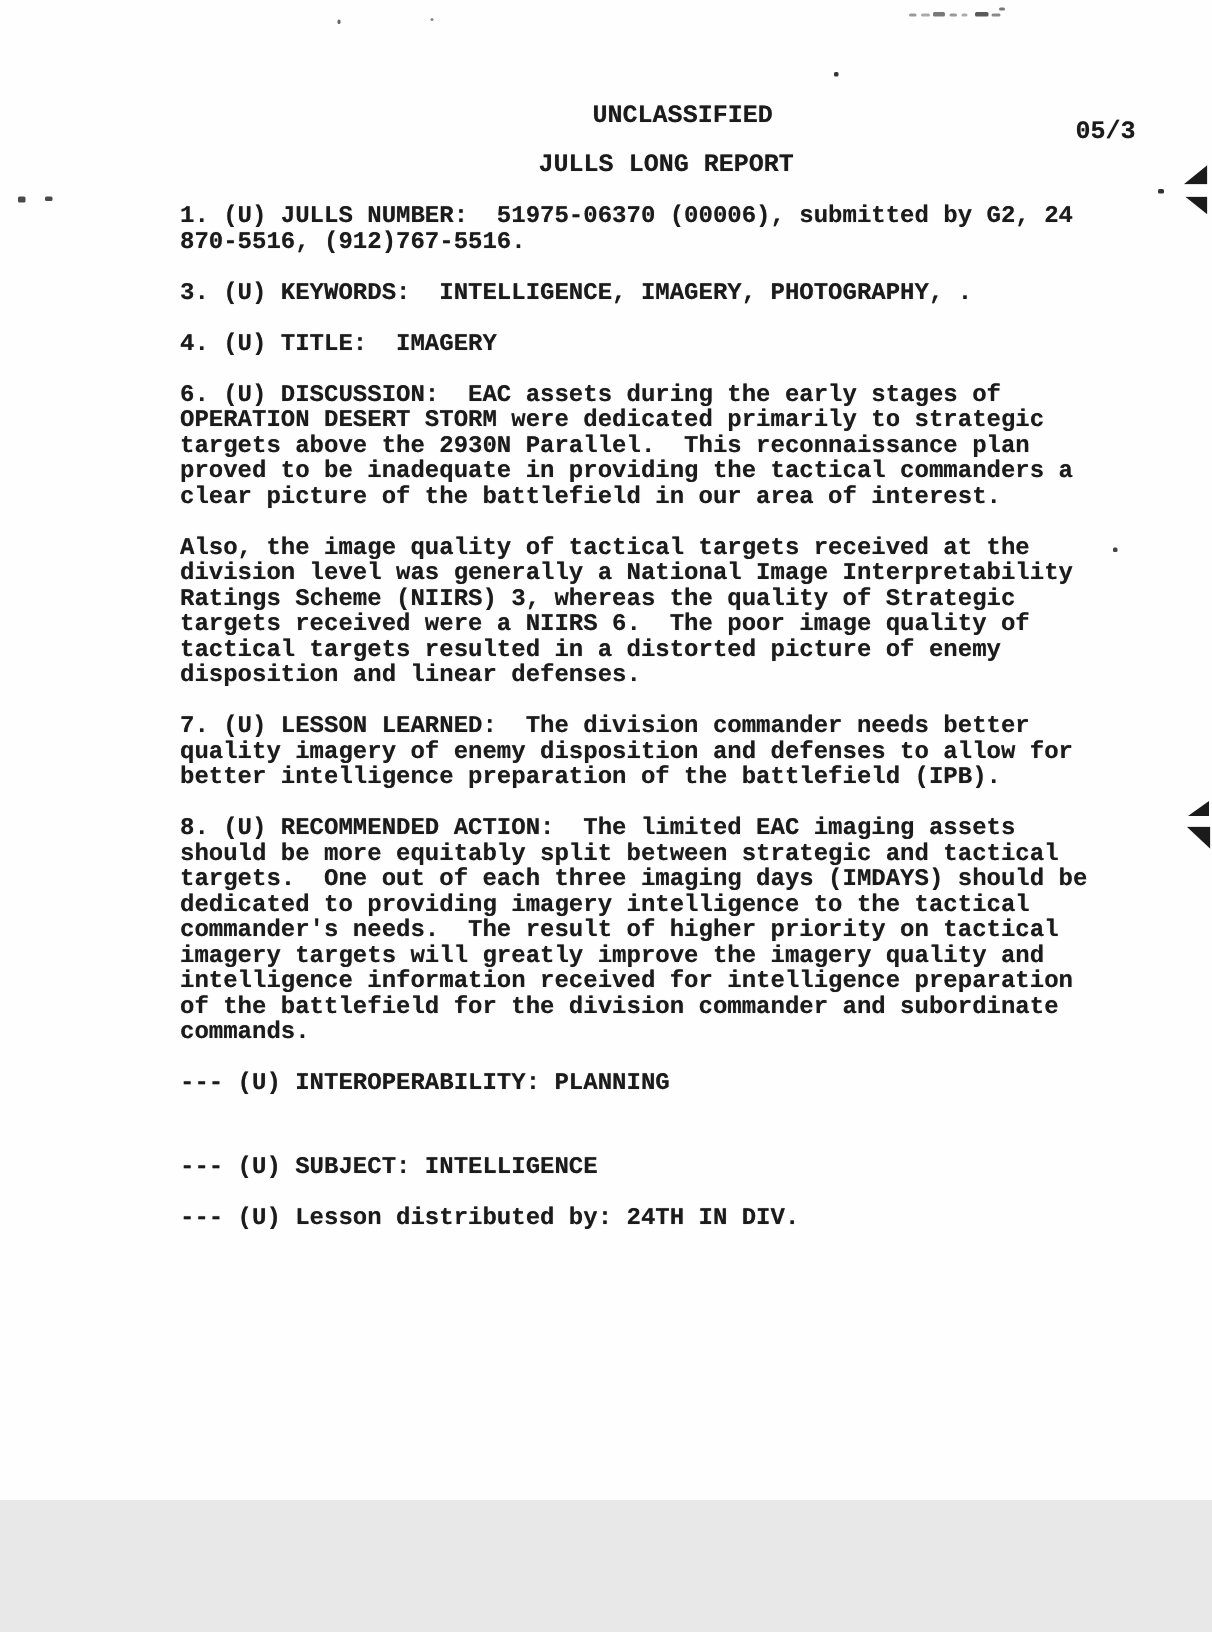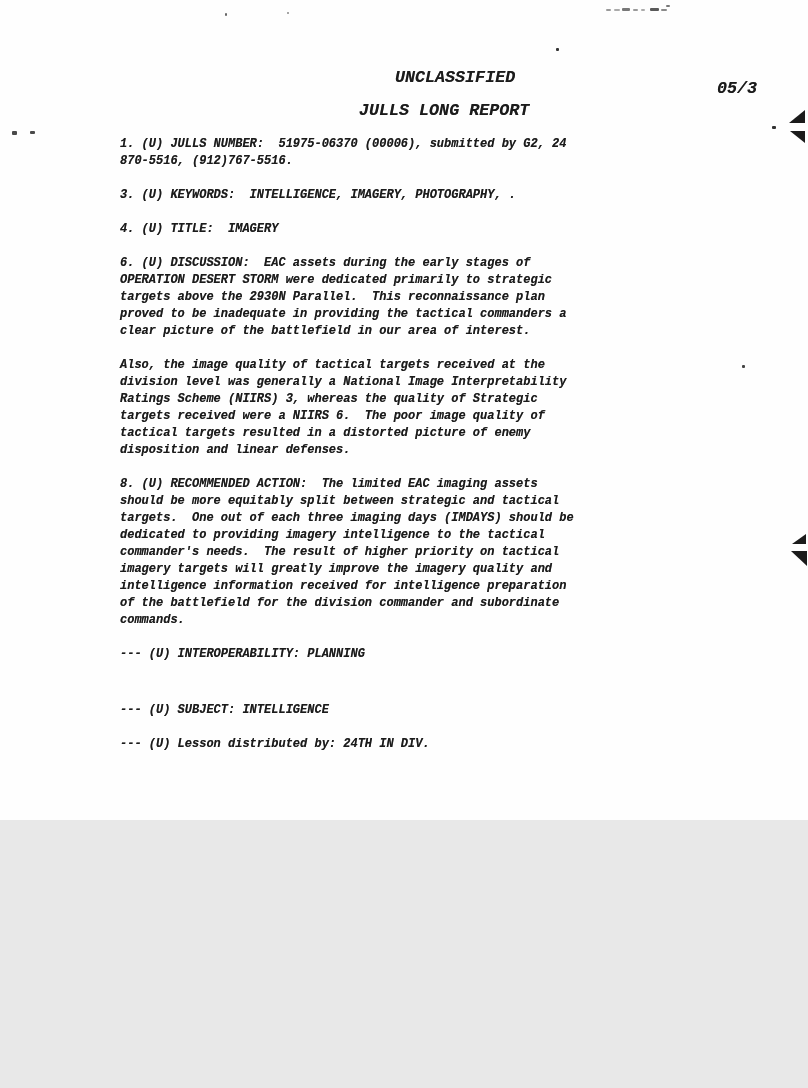--- a/index.html
+++ b/index.html
@@ -1,44 +1,43 @@
 <!DOCTYPE html>
 <html style="--ink: #1b1b1b; --paper: #fefefe;"><head>
 <meta charset="utf-8">
 <style>
   * { margin: 0; padding: 0; box-sizing: border-box; }
   html, body { background: #e8e8e8; }
   .page {
     position: relative;
     width: 808px;
-    height: 820px;
+    height: 1000px;
     background: var(--paper, #ffffff);
     overflow: hidden;
     font-family: "Liberation Mono", "DejaVu Sans Mono", monospace;
     font-weight: 700;
     color: var(--ink, #1b1b1b);
-    font-style: italic;
   }
   .txt {
     position: absolute;
     font-size: 16.7px;
     line-height: 17px;
     white-space: pre-wrap;
     letter-spacing: 0;
     text-shadow: 0 0 0.5px rgba(0,0,0,0.55);
   }
   .flow {
     position: absolute;
     left: 120px;
     top: 136px;
     width: 672px;
     display: flex;
     flex-direction: column;
     gap: 17px;
-    font-size: 12px;
+    font-size: 16px;
     line-height: 17px;
     text-shadow: 0 0 0.5px rgba(0,0,0,0.55);
   }
   .para { white-space: pre-wrap; }
   .dist-first { margin-top: 22px; }
   .mark { position: absolute; background: var(--ink, #1b1b1b); }
   .tri-up   { clip-path: polygon(100% 0, 100% 100%, 0 100%); }
   .tri-down { clip-path: polygon(0 0, 100% 0, 100% 100%); }
   .speck { position: absolute; border-radius: 1px; }
 </style>
@@ -62,20 +61,23 @@
 OPERATION DESERT STORM were dedicated primarily to strategic
 targets above the 2930N Parallel.  This reconnaissance plan
 proved to be inadequate in providing the tactical commanders a
 clear picture of the battlefield in our area of interest.</div>
     <div class="para">Also, the image quality of tactical targets received at the
 division level was generally a National Image Interpretability
 Ratings Scheme (NIIRS) 3, whereas the quality of Strategic
 targets received were a NIIRS 6.  The poor image quality of
 tactical targets resulted in a distorted picture of enemy
 disposition and linear defenses.</div>
+    <div class="para">7. (U) LESSON LEARNED:  The division commander needs better
+quality imagery of enemy disposition and defenses to allow for
+better intelligence preparation of the battlefield (IPB).</div>
     <div class="para">8. (U) RECOMMENDED ACTION:  The limited EAC imaging assets
 should be more equitably split between strategic and tactical
 targets.  One out of each three imaging days (IMDAYS) should be
 dedicated to providing imagery intelligence to the tactical
 commander's needs.  The result of higher priority on tactical
 imagery targets will greatly improve the imagery quality and
 intelligence information received for intelligence preparation
 of the battlefield for the division commander and subordinate
 commands.</div>
 

